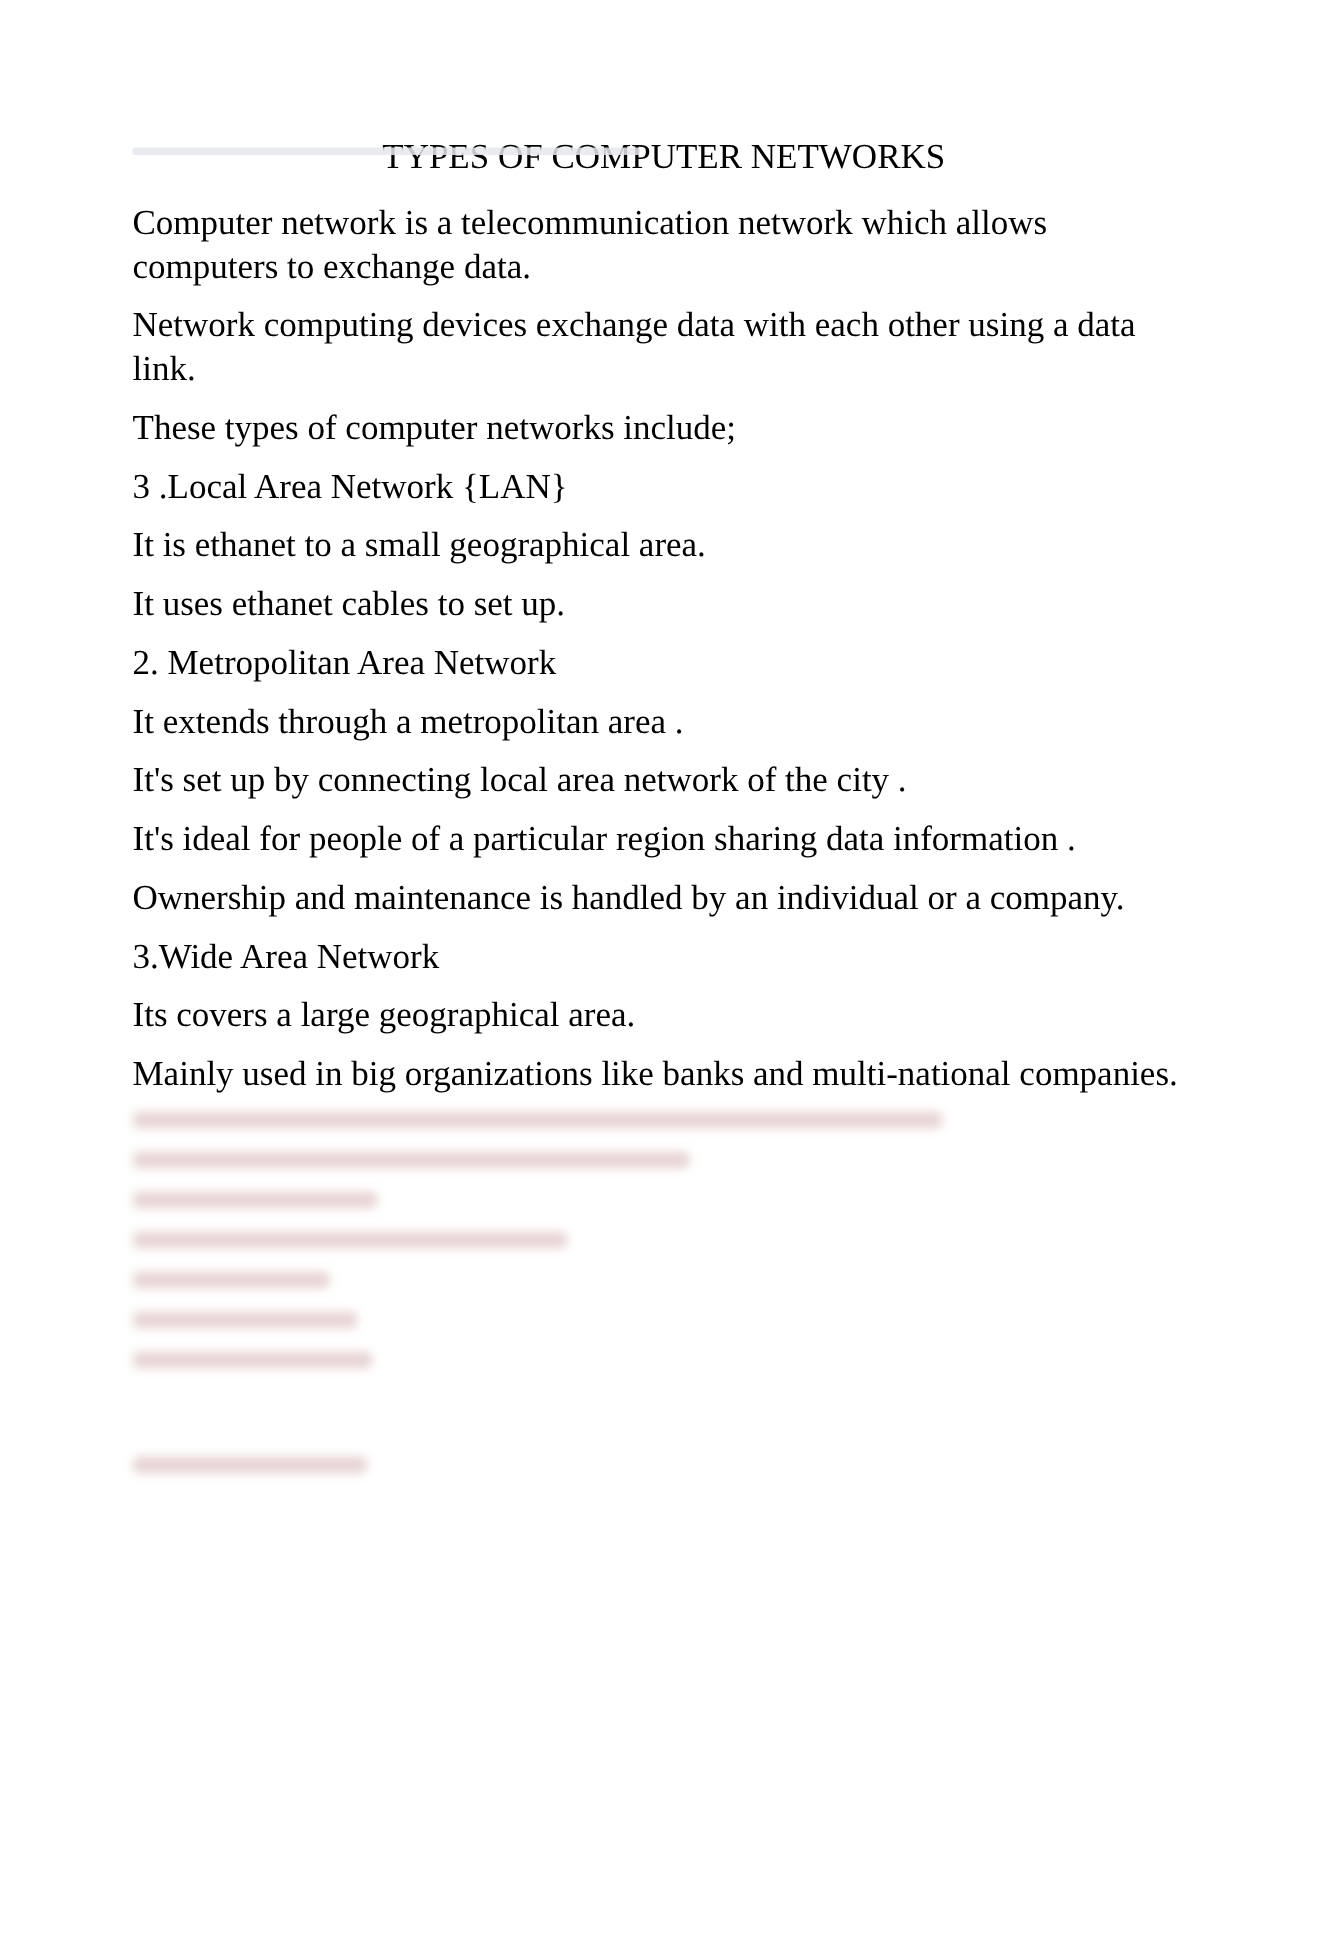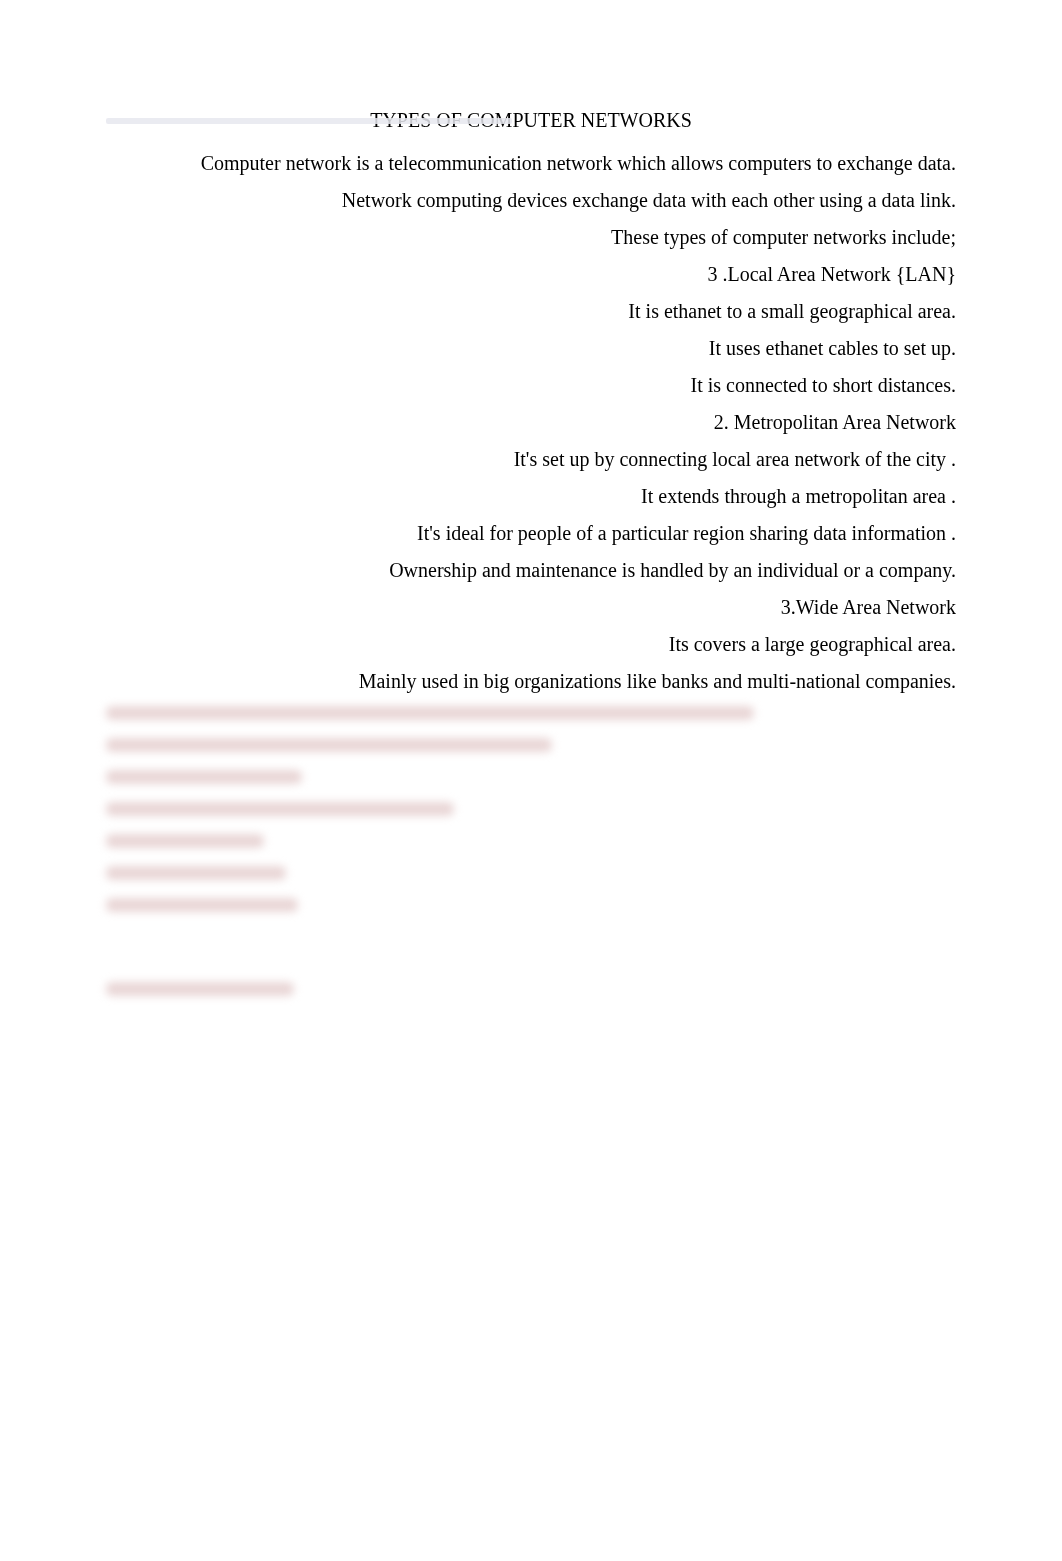--- a/index.html
+++ b/index.html
@@ -7,42 +7,41 @@
       padding: 0;
       background: #fff;
       width: 1062px;
     }
     .page {
       width: 1062px;
       min-height: 1561px;
       padding: 108px 106px 60px 106px;
       box-sizing: border-box;
       font-family: "Times New Roman", Times, serif;
-      font-size: 20px;
+      font-size: 28px;
       line-height: 1.25;
       color: #000;
       position: relative;
     }
     .doc-title {
       text-align: center;
       margin: 0 0 18px 0;
       font-weight: 400;
     }
     .underline-bar {
       position: absolute;
       top: 118px;
       left: 106px;
       width: 406px;
       height: 6px;
       background: rgba(230, 232, 238, 0.85);
       border-radius: 2px;
     }
     p {
       margin: 0 0 12px 0;
-      text-align: right;
     }
     .blurred {
       margin-top: 0;
     }
     .blur-row {
       height: 14px;
       border-radius: 6px;
       background: rgba(224, 197, 197, 0.7);
       filter: blur(4px);
       margin-bottom: 18px;
@@ -56,24 +55,23 @@
   <div class="underline-bar"></div>
 
   <p class="doc-title">TYPES OF COMPUTER NETWORKS</p>
 
   <p>Computer network is a telecommunication network which allows computers to exchange data.</p>
   <p>Network computing devices exchange data with each other using a data link.</p>
   <p>These types of computer networks include;</p>
   <p>3 .Local Area Network {LAN}</p>
   <p>It is ethanet to a small geographical area.</p>
   <p>It uses ethanet cables to set up.</p>
-  <p>It is connected to short distances.</p>
   <p>2. Metropolitan Area Network</p>
+  <p>It extends through a metropolitan area    .</p>
   <p>It's set up by connecting local area network of the city .</p>
-  <p>It extends through a metropolitan area    .</p>
   <p>It's ideal for people of a particular region sharing data information .</p>
   <p>Ownership and maintenance is handled by an individual or a company.</p>
   <p>3.Wide Area Network</p>
   <p>Its covers a large geographical area.</p>
   <p>Mainly used in big organizations like banks and multi-national companies.</p>
 
   <div class="blurred">
     <div class="blur-row" style="width: 648px;"></div>
     <div class="blur-row" style="width: 446px;"></div>
     <div class="blur-row" style="width: 196px;"></div>

